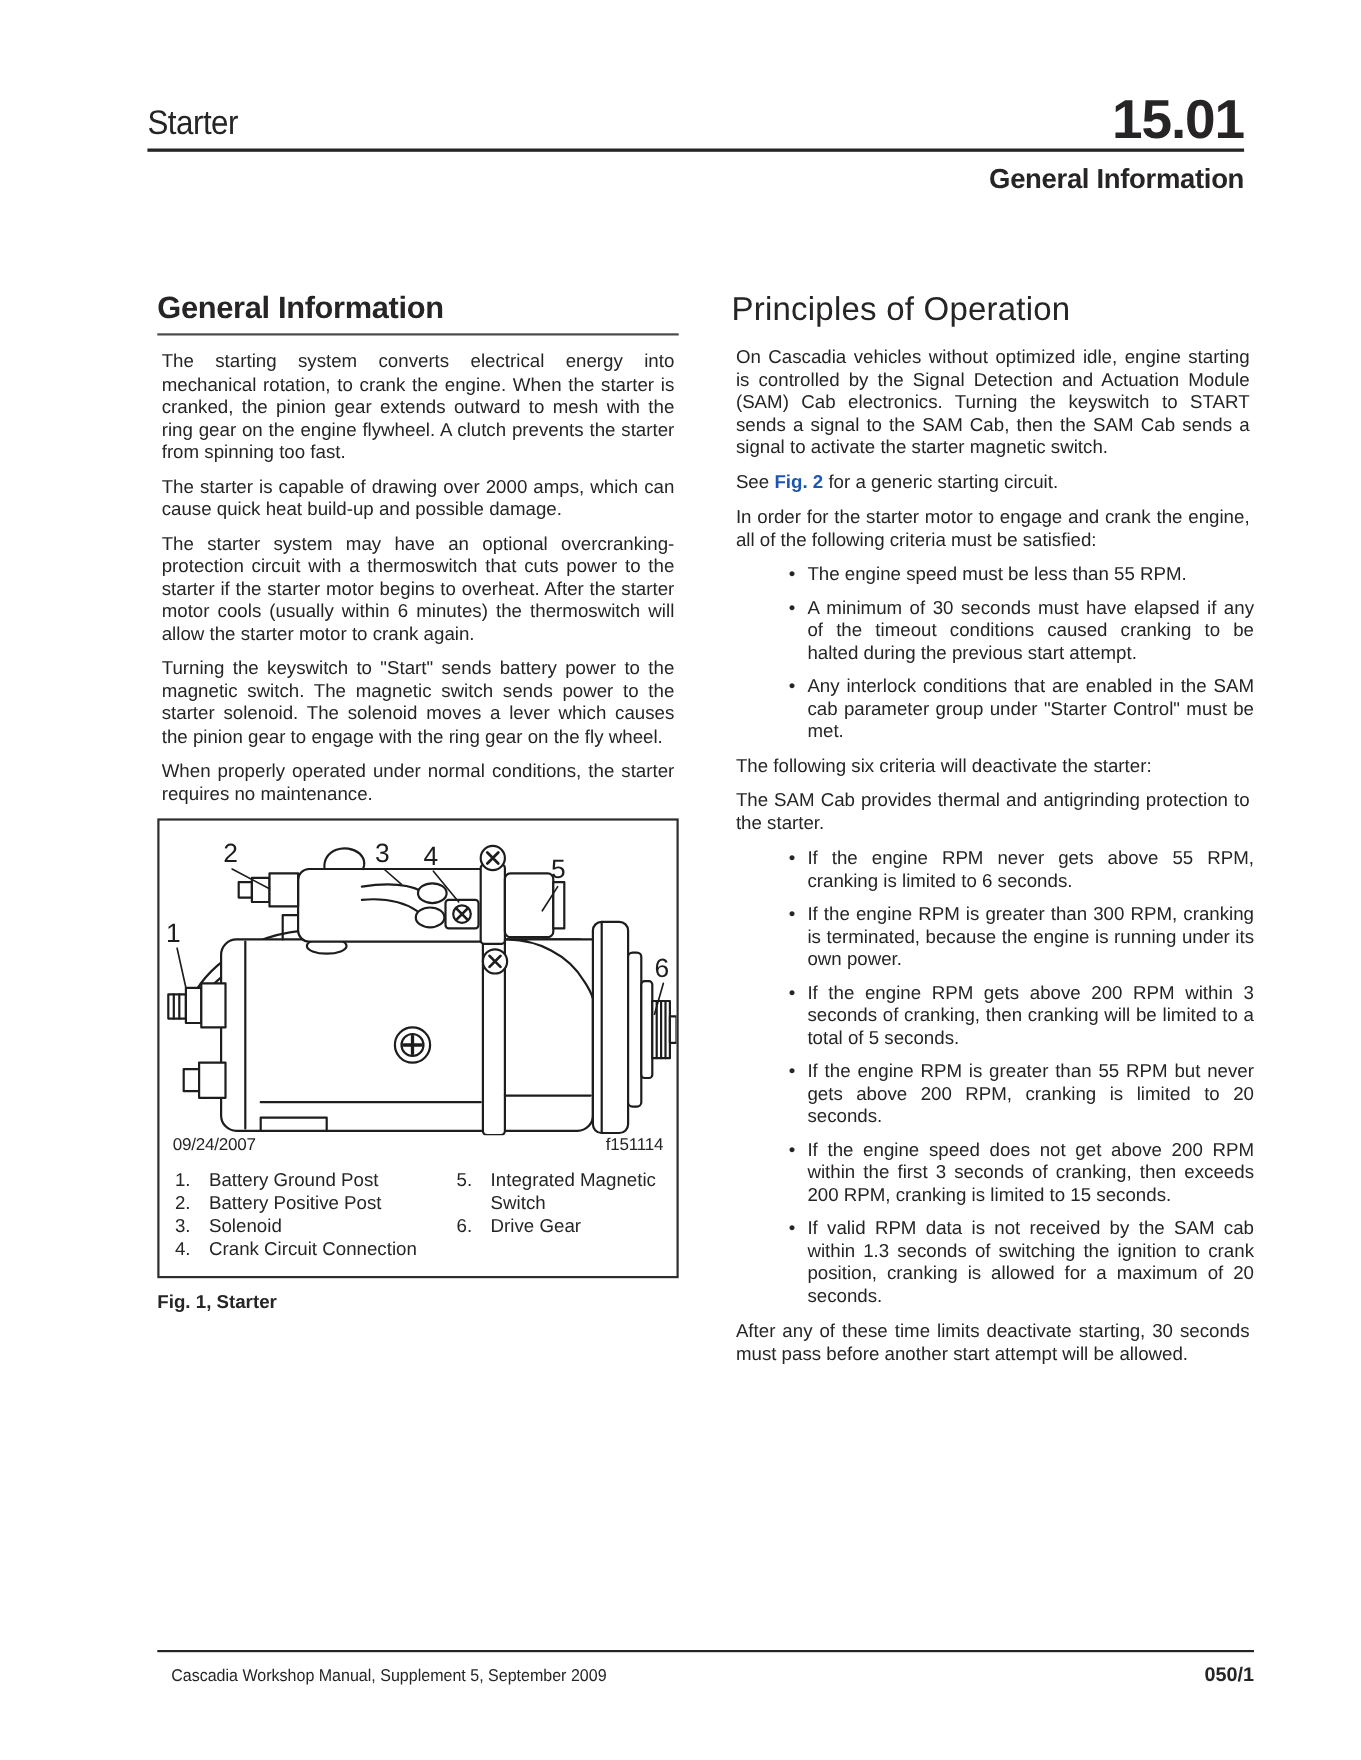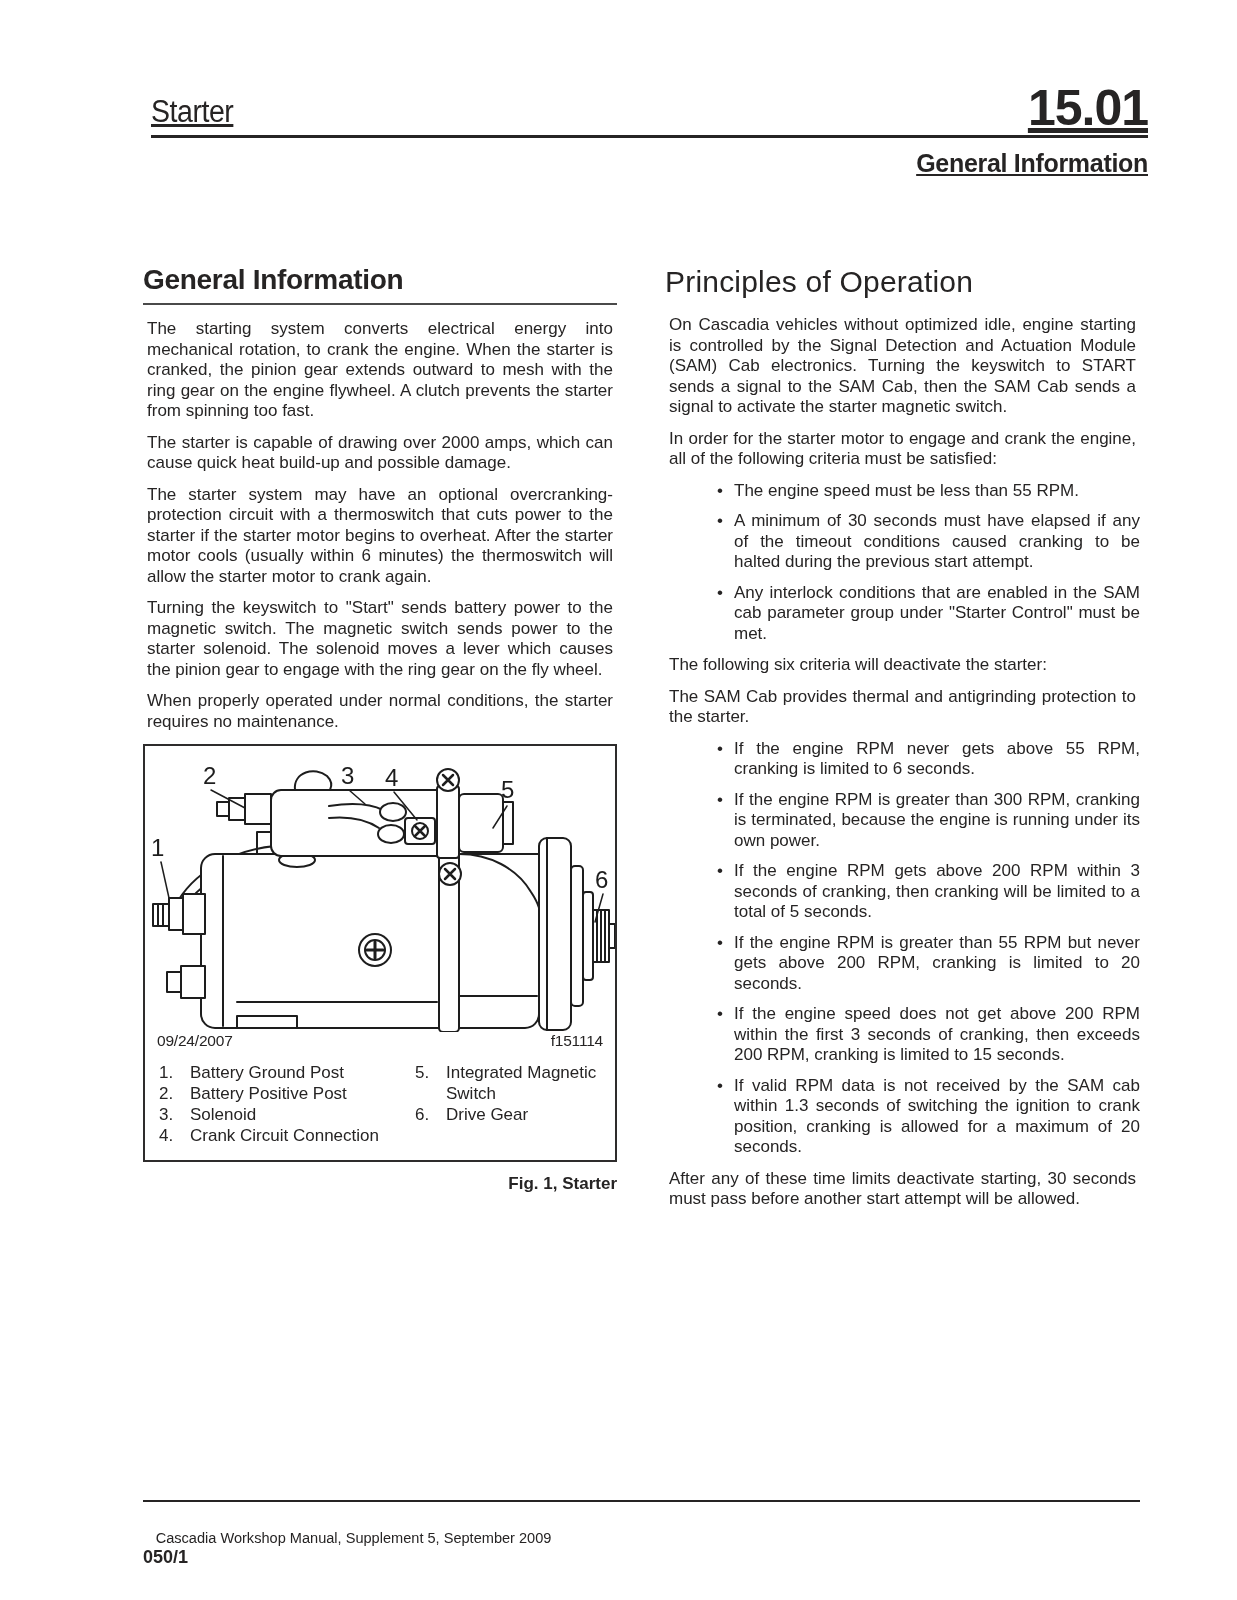--- a/index.html
+++ b/index.html
@@ -4,21 +4,21 @@
 <style>
   html,body{margin:0;padding:0;background:#ffffff;}
   body{
     width:1237px;height:1600px;position:relative;
     font-family:"Liberation Sans","DejaVu Sans",sans-serif;
     color:#262424;
     -webkit-font-smoothing:antialiased;
   }
 
   
-  #header{position:absolute;left:151px;top:86px;width:997px;text-decoration:underline;}
+  #header{position:absolute;left:134px;top:86px;width:997px;}
   .header-row{display:flex;justify-content:space-between;align-items:flex-end;
     border-bottom:3px solid #262424;padding-bottom:5px;}
   .doc-title{font-size:31px;font-weight:400;letter-spacing:-0.5px;transform:scaleX(.92);transform-origin:left bottom;}
   .section-number{font-size:50px;font-weight:800;line-height:.88;letter-spacing:-1px;}
   .header-sub{text-align:right;font-size:25px;font-weight:700;margin-top:11px;letter-spacing:-0.3px;}
 
   
   #columns{position:absolute;left:143px;top:243px;width:997px;display:flex;gap:48px;}
   .col-left{width:474px;flex:none;}
   .col-right{width:475px;flex:none;}
@@ -41,26 +41,26 @@
   .fig-box{margin-top:12px;width:474px;border:2px solid #2e2c2c;box-sizing:border-box;background:#fff;}
   .fig-canvas{display:block;width:470px;height:286px;}
   .fig-meta{display:flex;justify-content:space-between;padding:0 12px 2px 12px;
     font-size:15.5px;letter-spacing:-0.2px;align-items:center;}
   .fig-legend{display:flex;padding:10px 8px 14px 14px;font-size:17px;line-height:21px;}
   .legend-col1{width:256px;flex:none;}
   .legend-col2{flex:1;}
   .legend-item{display:flex;}
   .legend-num{width:31px;flex:none;}
   .legend-label{flex:1;}
-  .fig-caption{width:474px;text-align:right;font-weight:700;font-size:17px;margin:12px 0 0;}
+  .fig-caption{width:474px;text-align:left;font-weight:700;font-size:17px;margin:12px 0 0;}
 
   
   #footer{position:absolute;left:143px;top:1500px;width:997px;
-    border-top:2px solid #262424;padding-top:27px;
-    display:flex;justify-content:space-between;align-items:baseline;flex-direction:column;}
+    border-top:2px solid #262424;padding-top:10px;
+    display:flex;justify-content:space-between;align-items:baseline;}
   .footer-left{font-size:15.5px;transform:scaleX(.94);transform-origin:left baseline;}
   .footer-right{font-size:18px;font-weight:800;}
 
   
   svg text.callout{font-family:"Liberation Sans","DejaVu Sans",sans-serif;font-size:24px;fill:#1d1d1d;}
 </style>
 </head>
 <body>
 
 <div id="header">
@@ -240,20 +240,21 @@
     </div>
 
     <div class="fig-caption">Fig. 1, Starter</div>
   </div>
 
   <div class="col-right">
     <h2 class="col-heading col-heading--light">Principles of Operation</h2>
 
     <p class="body-p">On Cascadia vehicles without optimized idle, engine starting is controlled by the Signal Detection and Actuation Module (SAM) Cab electronics. Turning the keyswitch to START sends a signal to the SAM Cab, then the SAM Cab sends a signal to activate the starter magnetic switch.</p>
 
+    <p class="body-p"><span>See </span><a class="figlink">Fig. 2</a><span> for a generic starting circuit.</span></p>
 
     <p class="body-p">In order for the starter motor to engage and crank the engine, all of the following criteria must be satisfied:</p>
 
     <ul class="bullets">
 
         <li>The engine speed must be less than 55 RPM.</li>
 
         <li>A minimum of 30 seconds must have elapsed if any of the timeout conditions caused cranking to be halted during the previous start attempt.</li>
 
         <li>Any interlock conditions that are enabled in the SAM cab parameter group under "Starter Control" must be met.</li>

